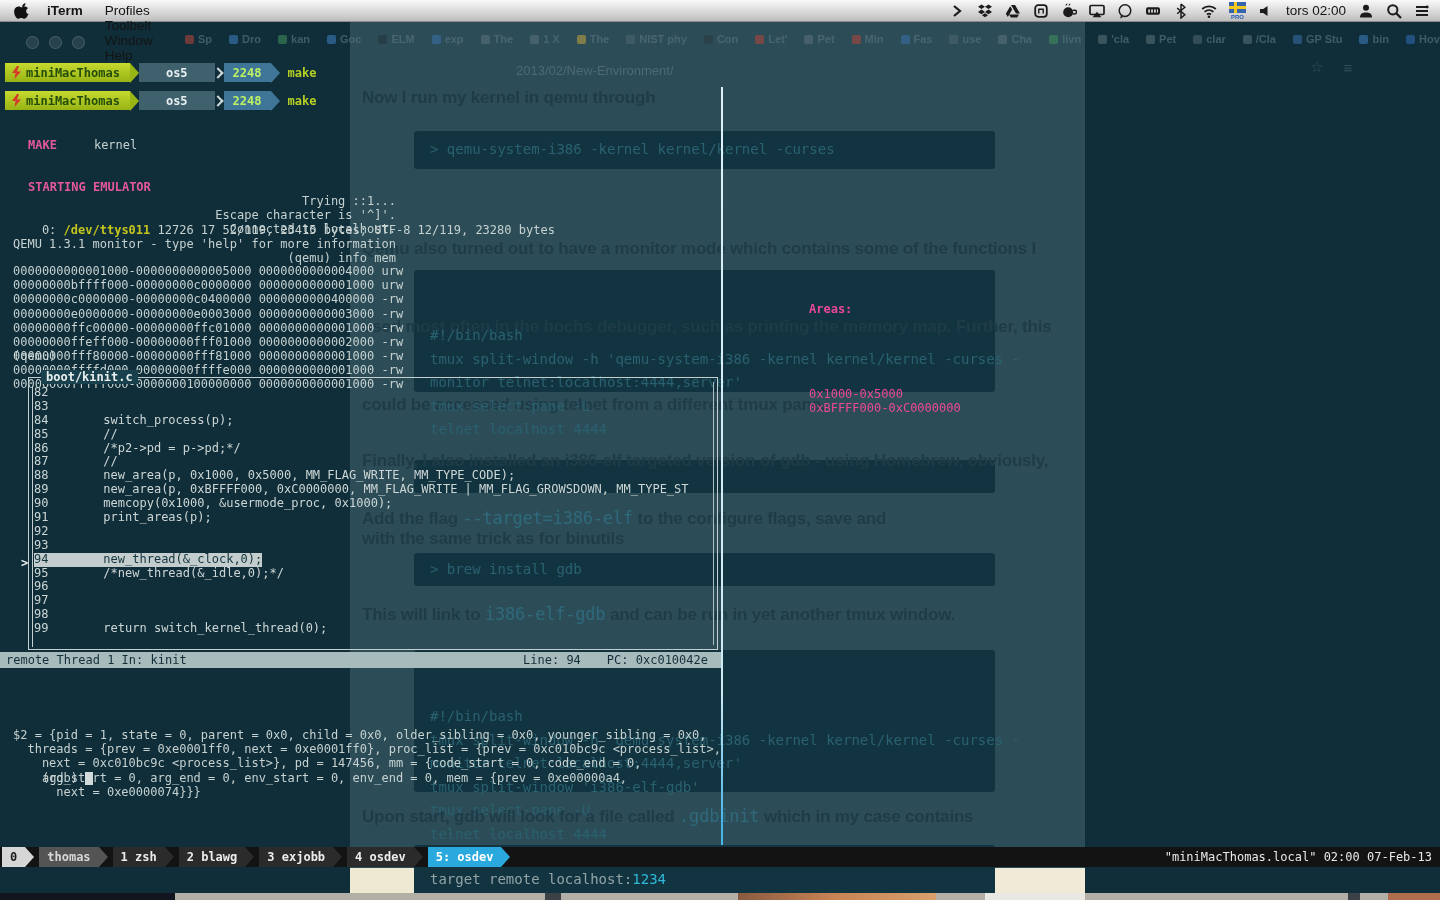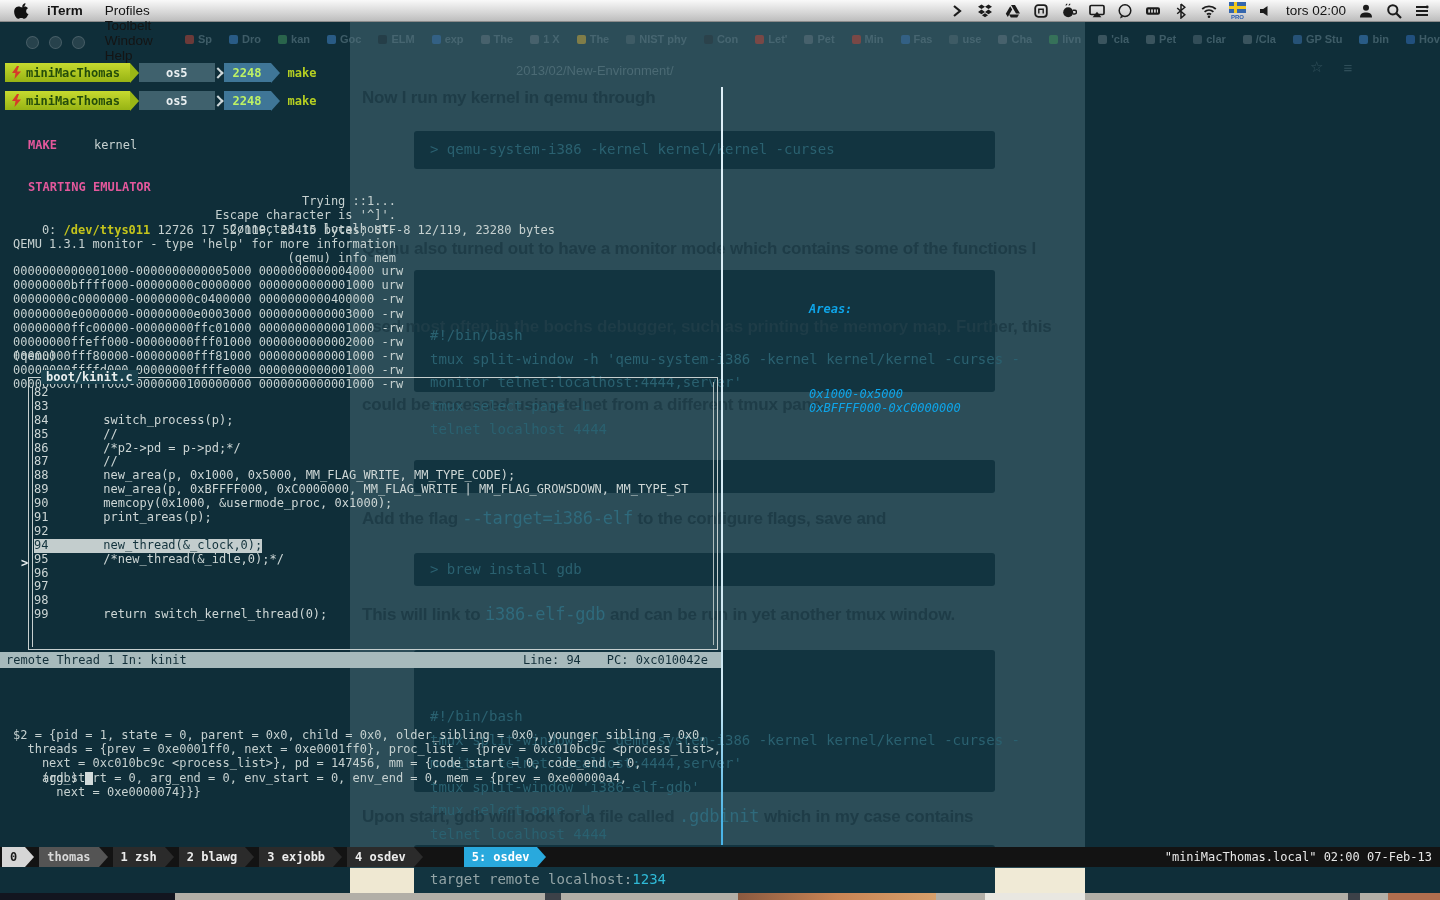--- a/index.html
+++ b/index.html
@@ -88,21 +88,21 @@
   #gdb-status .sl{padding-left:6px;}
   #gdb-status .sr{margin-left:auto;display:flex;gap:26px;padding-right:14px;}
 
   .cursor-block{display:inline-block;width:8px;height:13px;background:#d2dbdb;
      vertical-align:text-bottom;margin-left:7px;}
 
   #pane-divider{left:721px;top:87px;width:2px;height:758px;z-index:3;
      background:linear-gradient(#dff0f8 0%,#cfe9f4 80%,#49b4e8 97%);}
 
   
-  #areas{left:801px;top:274px;z-index:3;color:#0ea5e9;font-style:italic;}
+  #areas{left:801px;top:274px;z-index:3;color:#ec4899;}
   #areas .a-title{font-weight:bold;}
 
   
   #tmux-bar{left:0;top:847px;width:1440px;height:20px;background:#131313;z-index:35;
      display:flex;align-items:center;font-family:"DejaVu Sans Mono",monospace;font-size:12px;}
   .pl-seg{display:flex;align-items:center;height:20px;padding:0 8px;font-weight:bold;white-space:pre;}
   .pl-tri{width:0;height:0;border-top:10px solid transparent;border-bottom:10px solid transparent;
      border-left:9px solid transparent;margin-right:5px;}
   .seg-light{background:#d6d6d6;color:#1a1a1a;}       .tri-light{border-left-color:#d6d6d6;}
   .seg-gray{background:#545454;color:#d8d8d8;}        .tri-gray{border-left-color:#545454;}
@@ -270,20 +270,24 @@
     <div>Qemu also turned out to have a monitor mode which contains some of the functions I</div>
     <div>used most often in the bochs debugger, such as printing the memory map. Further, this</div>
     <div>could be accessed using telnet from a different tmux pane.</div>
   </div>
 
   <div class="abs code-block" style="left:414px;top:270px;width:581px;height:122px;"></div>
   <div class="abs code-text code-rows" style="left:430px;top:279px;">
     
   <div>#!/bin/bash</div><div>tmux split-window -h 'qemu-system-i386 -kernel kernel/kernel -curses -</div><div>monitor telnet:localhost:4444,server'</div><div>tmux select-pane -L</div><div>telnet localhost 4444</div></div>
 
+  <div class="abs article-text" style="left:362px;top:396px;line-height:26px;">
+    <div>Finally, I also installed an i386-elf targeted version of gdb - using Homebrew, obviously,</div>
+    <div>with the same trick as for binutils</div>
+  </div>
 
   <div class="abs code-block" style="left:414px;top:460px;width:581px;height:33px;"></div>
 
   <div class="abs article-text" style="left:362px;top:508px;"><span>Add the flag </span><span class="code-inline">--target=i386-elf</span><span> to the configure flags, save and</span></div>
 
   <div class="abs code-block" style="left:414px;top:553px;width:581px;height:33px;"></div>
   <div class="abs code-text" style="left:430px;top:561px;">&gt; brew install gdb</div>
 
   <div class="abs article-text" style="left:362px;top:604px;"><span>This will link to </span><span class="code-inline">i386-elf-gdb</span><span> and can be run in yet another tmux window.</span></div>
 
@@ -361,20 +365,21 @@
         <div class="tui-row"><span class="tr-inner"><span class="tr-n">88</span><span class="tr-c">      new_area(p, 0x1000, 0x5000, MM_FLAG_WRITE, MM_TYPE_CODE);</span></span></div>
 
         <div class="tui-row"><span class="tr-inner"><span class="tr-n">89</span><span class="tr-c">      new_area(p, 0xBFFFF000, 0xC0000000, MM_FLAG_WRITE | MM_FLAG_GROWSDOWN, MM_TYPE_ST</span></span></div>
 
         <div class="tui-row"><span class="tr-inner"><span class="tr-n">90</span><span class="tr-c">      memcopy(0x1000, &amp;usermode_proc, 0x1000);</span></span></div>
 
         <div class="tui-row"><span class="tr-inner"><span class="tr-n">91</span><span class="tr-c">      print_areas(p);</span></span></div>
 
         <div class="tui-row"><span class="tr-inner"><span class="tr-n">92</span><span class="tr-c"></span></span></div>
 
+        <div class="tui-row"><span class="tr-inner"><span class="tr-n">93</span><span class="tr-c"></span></span></div>
 
         <div class="tui-row"><span class="tr-inner cur"><span class="tr-n">94</span><span class="tr-c">      new_thread(&amp;_clock,0);</span></span></div>
 
         <div class="tui-row"><span class="tr-inner"><span class="tr-n">95</span><span class="tr-c">      /*new_thread(&amp;_idle,0);*/</span></span></div>
 
         <div class="tui-row"><span class="tr-inner"><span class="tr-n">96</span><span class="tr-c"></span></span></div>
 
         <div class="tui-row"><span class="tr-inner"><span class="tr-n">97</span><span class="tr-c"></span></span></div>
 
         <div class="tui-row"><span class="tr-inner"><span class="tr-n">98</span><span class="tr-c"></span></span></div>
@@ -435,21 +440,21 @@
         <span style="display:flex;align-items:center;">
           <span class="pl-seg seg-dark"><span>3 exjobb</span></span>
           <span class="pl-tri tri-dark"></span>
         </span>
 
         <span style="display:flex;align-items:center;text-align:right;">
           <span class="pl-seg seg-dark"><span>4 osdev</span></span>
           <span class="pl-tri tri-dark"></span>
         </span>
 
-        <span style="display:flex;align-items:center;margin-left:36px;">
+        <span style="display:flex;align-items:center;">
           <span class="pl-seg seg-active"><span>5: osdev</span></span>
           <span class="pl-tri tri-active"></span>
         </span>
       </div>
     <span id="tmux-right">"miniMacThomas.local" 02:00 07-Feb-13</span>
   </div>
 
   <div class="abs frag" style="left:350px;top:868px;width:64px;height:27px;background:#efe8d2;"></div>
   <div class="abs frag" style="left:995px;top:868px;width:90px;height:27px;background:#f0ead6;"></div>
   <div class="abs frag" style="left:0;top:893px;width:175px;height:7px;background:#12151f;"></div>

